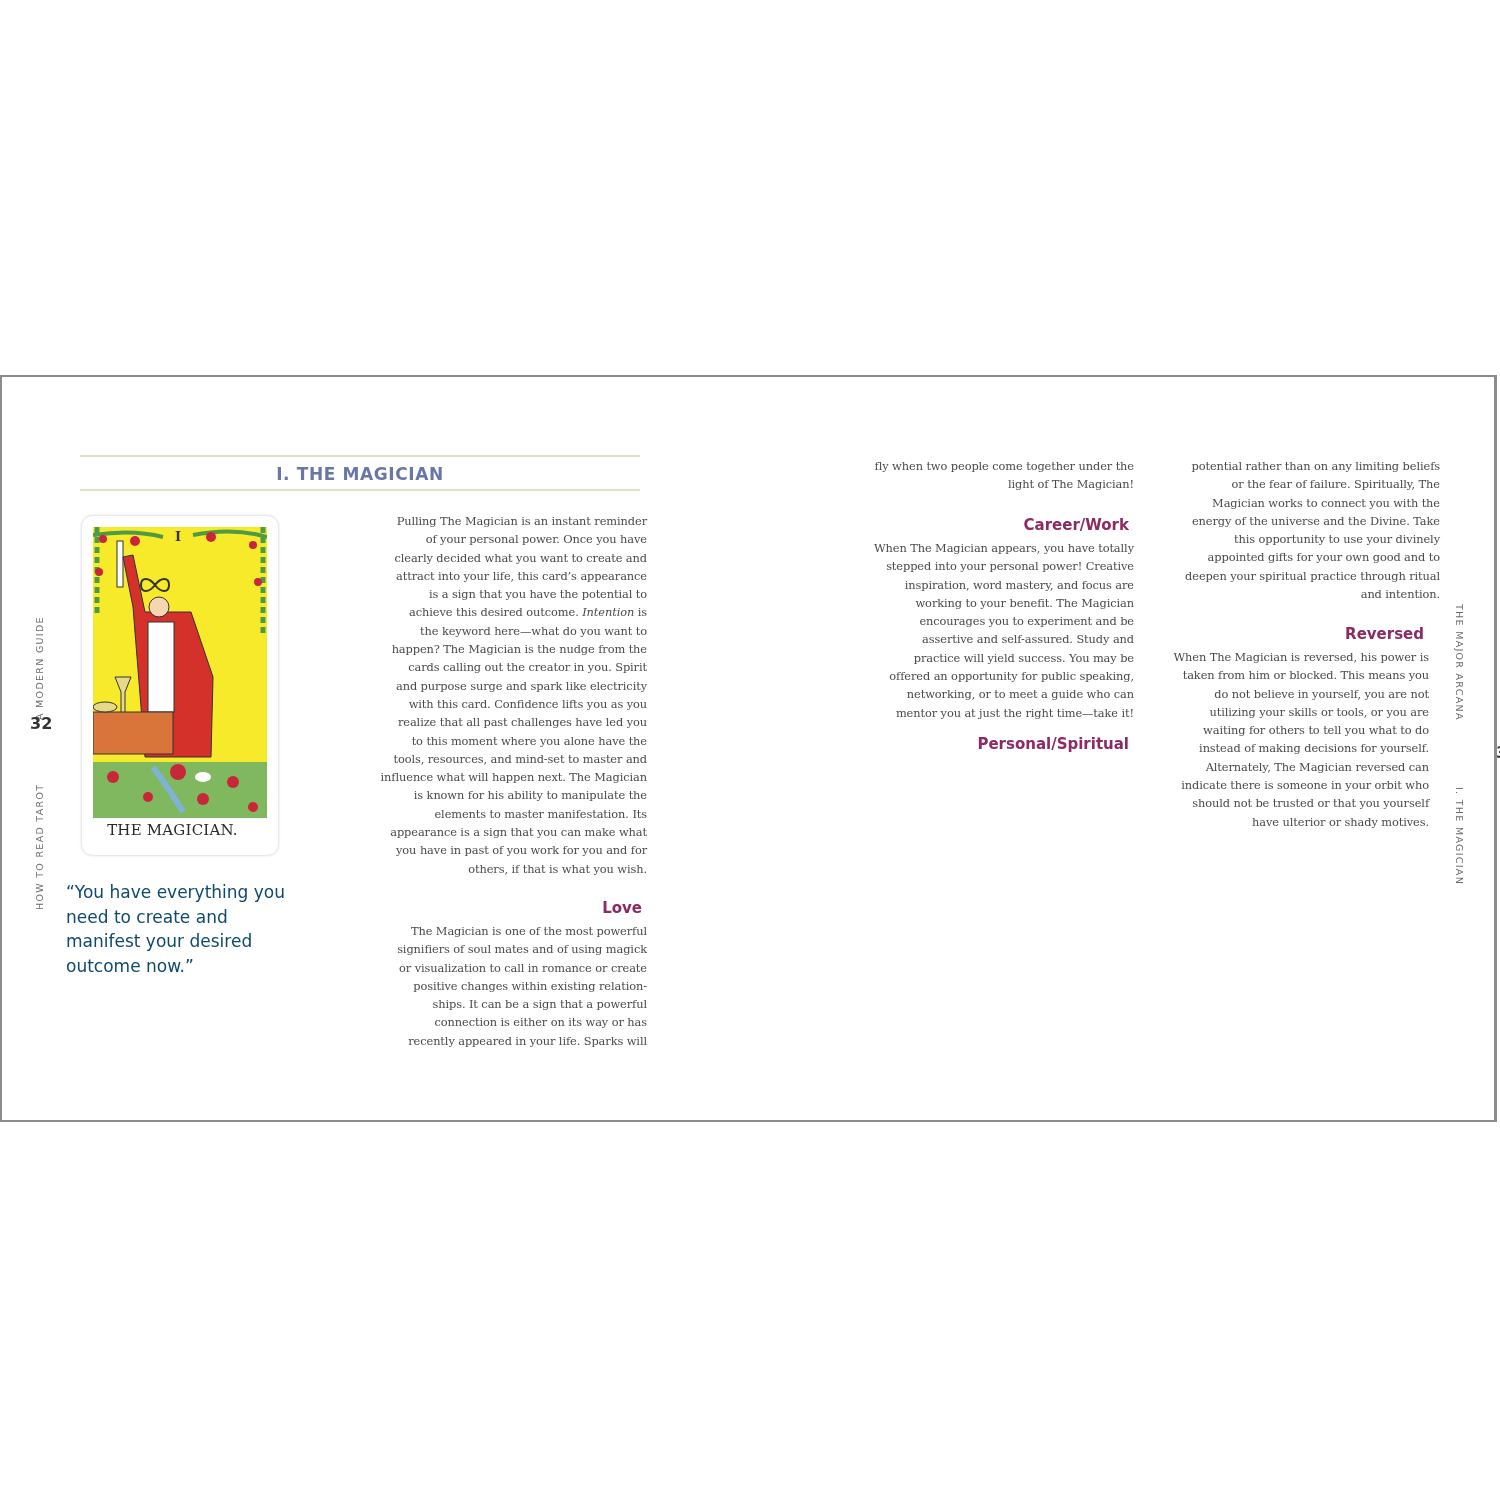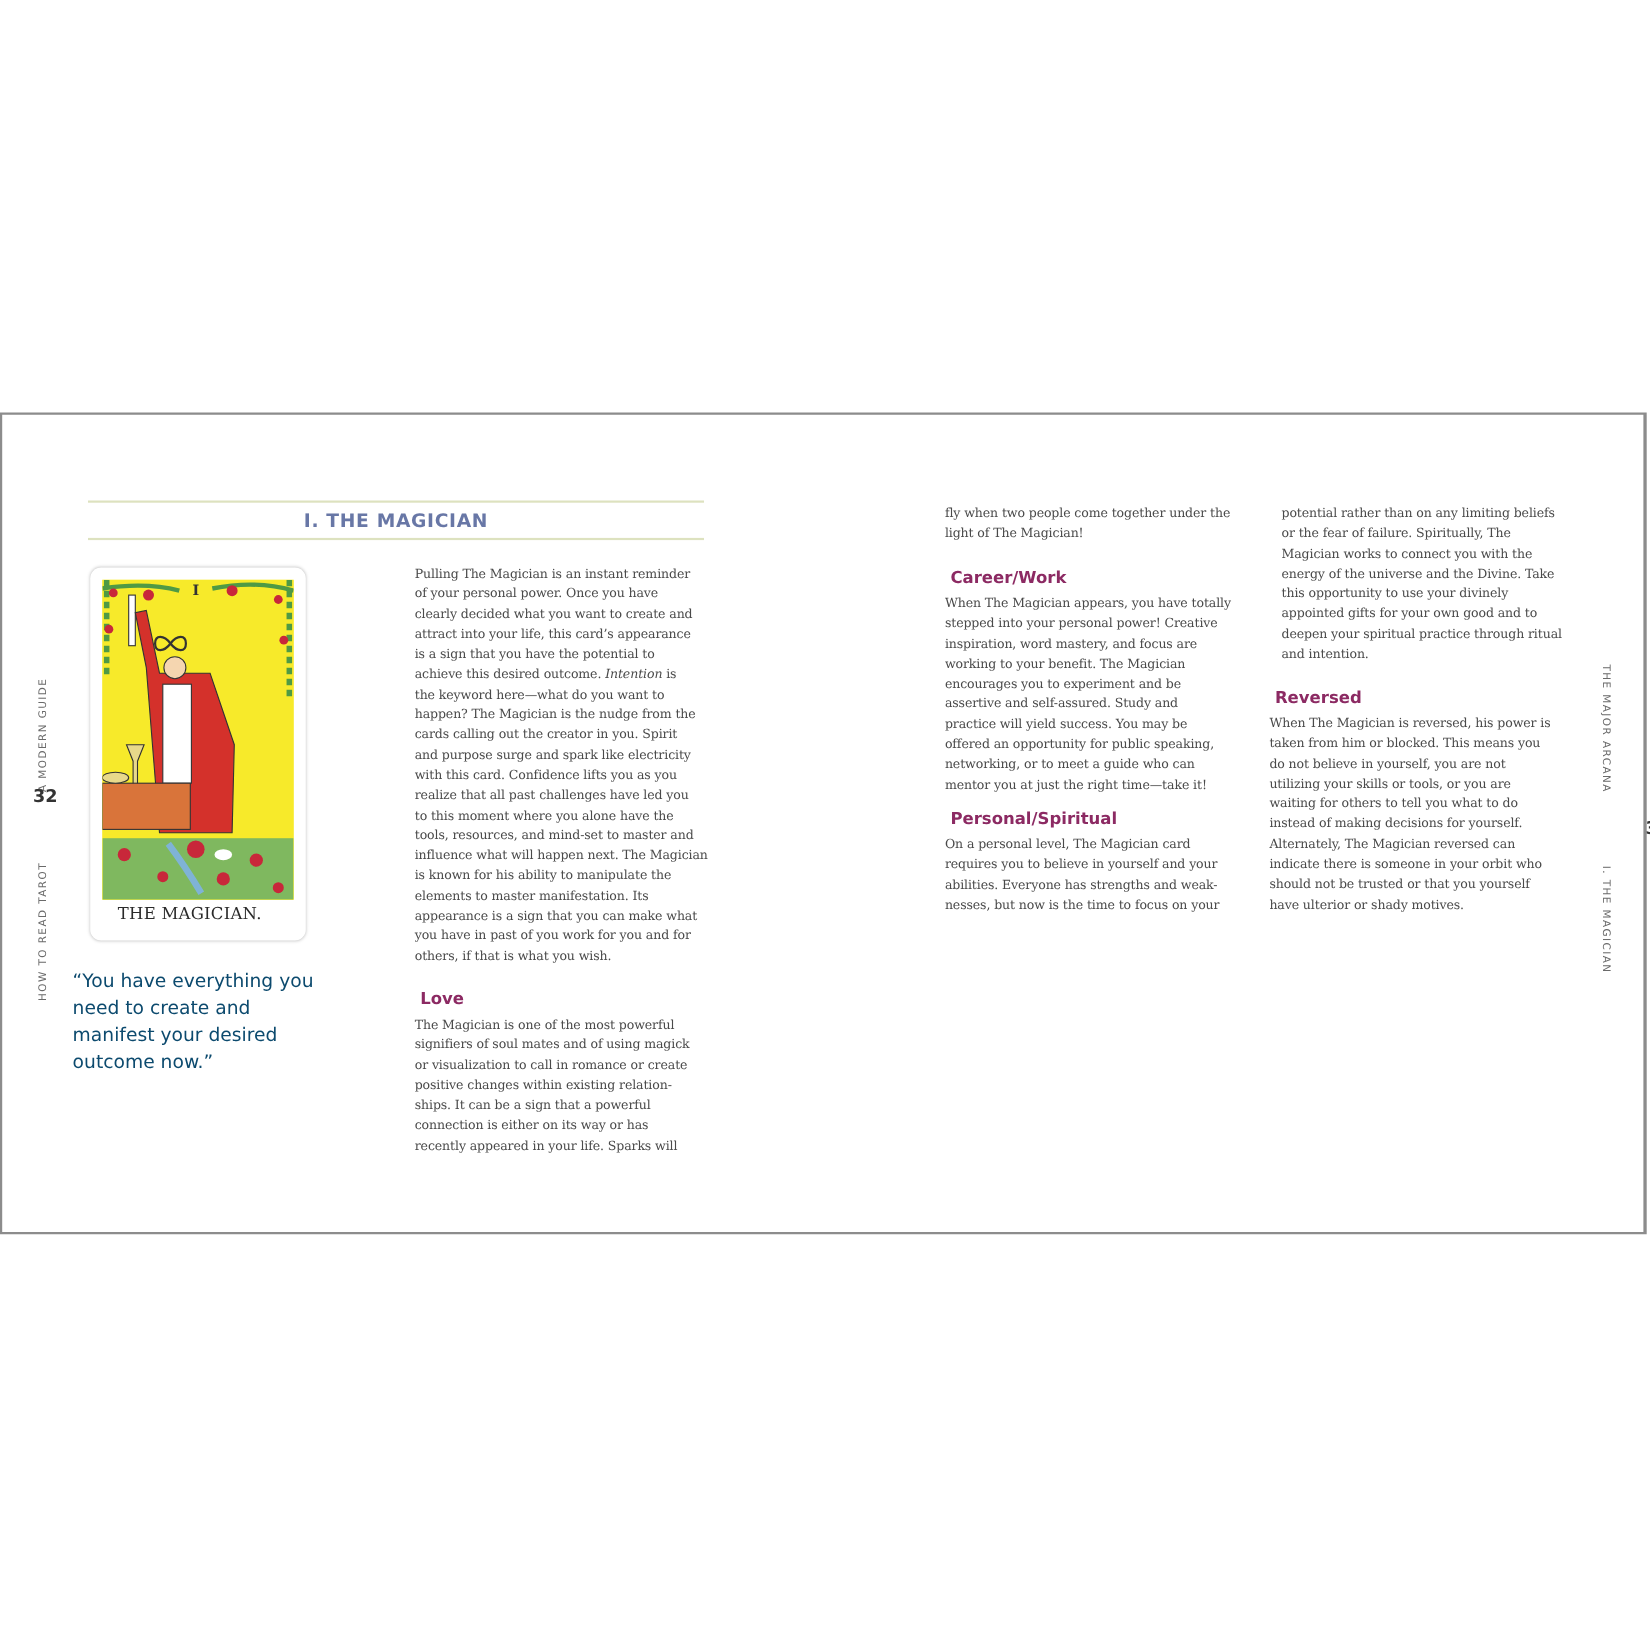--- a/index.html
+++ b/index.html
@@ -1,18 +1,18 @@
 <!DOCTYPE html>
 <html><head>
 <meta charset="utf-8">
 <style>
   html, body { margin:0; padding:0; background:#ffffff; }
   body { width:1500px; height:1500px; position:relative; overflow:hidden; font-family:"DejaVu Serif", serif; }
   .spread { position:absolute; left:0; top:375px; width:1497px; height:747px; border:2px solid #8c8c8c; border-right-width:3px; box-sizing:border-box; background:#fff; }
-  .abs { position:absolute; }
+  .abs { position:absolute;text-align:right; }
   .body-text { font-family:"DejaVu Serif", serif; font-size:11.4px; line-height:18.3px; color:#4a4a4a; letter-spacing:-0.1px; }
   .body-text p { margin:0; }
   .heading { font-family:"DejaVu Sans", sans-serif; font-size:15px; color:#8c2a63; margin:5px; line-height:18px; }
   .title-band { position:absolute; left:80px; top:455px; width:560px; height:36px; border-top:2px solid #dde2bf; border-bottom:2px solid #dde2bf; box-sizing:border-box; }
   .title-text { position:absolute; left:0; right:0; top:7px; text-align:center; font-family:"DejaVu Sans", sans-serif; font-weight:bold; font-size:17px; letter-spacing:0.6px; color:#6877a6; }
   .card { position:absolute; left:82px; top:516px; width:196px; height:339px; background:#fff; border-radius:10px; box-shadow:0 0 3px rgba(0,0,0,0.25); }
   .card-art { position:absolute; left:11px; top:11px; width:174px; height:291px; background:#f7ea2a; overflow:hidden; }
   .card-caption { position:absolute; left:0; right:15px; top:305px; text-align:center; font-family:"DejaVu Serif", serif; font-size:15px; color:#2a2a2a; letter-spacing:0.2px; }
   .quote { position:absolute; left:66px; top:880px; width:220px; font-family:"DejaVu Sans", sans-serif; font-size:17px; line-height:24.7px; color:#0c4a6e; }
   .side { position:absolute; font-family:"DejaVu Sans", sans-serif; font-size:9.5px; letter-spacing:1.3px; color:#6a6a6a; white-space:nowrap; }
@@ -135,26 +135,20 @@
     <p>assertive and self-assured. Study and</p>
     <p>practice will yield success. You may be</p>
     <p>offered an opportunity for public speaking,</p>
     <p>networking, or to meet a guide who can</p>
     <p>mentor you at just the right time—take it!</p>
   </div>
 </div>
 
 <div class="abs" style="left:859px; top:730px; width:275px;">
   <h3 class="heading">Personal/Spiritual</h3>
-  <div class="body-text">
-    <p>On a personal level, The Magician card</p>
-    <p>requires you to believe in yourself and your</p>
-    <p>abilities. Everyone has strengths and weak-</p>
-    <p>nesses, but now is the time to focus on your</p>
-  </div>
 </div>
 
 <div class="abs body-text" style="left:1154px; top:457px; width:275px;margin-left:11px;">
   <p>potential rather than on any limiting beliefs</p>
   <p>or the fear of failure. Spiritually, The</p>
   <p>Magician works to connect you with the</p>
   <p>energy of the universe and the Divine. Take</p>
   <p>this opportunity to use your divinely</p>
   <p>appointed gifts for your own good and to</p>
   <p>deepen your spiritual practice through ritual</p>

